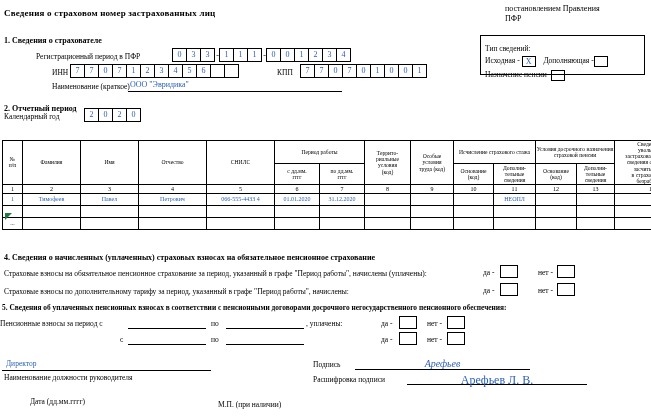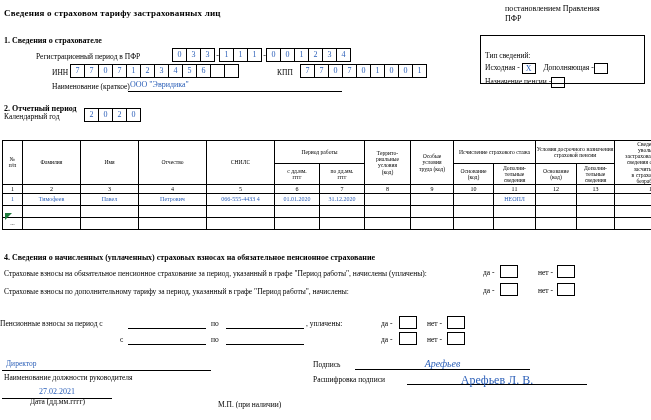--- a/index.html
+++ b/index.html
@@ -30,23 +30,23 @@
     display:flex;align-items:center;justify-content:center;
     font-size:8px;line-height:1;
     background:#fff;
   }
   .cell:first-child{margin-left:0;}
   .dash{width:5px;display:flex;align-items:center;justify-content:center;font-size:8px;}
 
   
   .typebox{
     border:1px solid #000;
-    width:165px;height:49px;
+    width:165px;height:40px;
     box-sizing:border-box;
-    padding:15px 4px;
+    padding:8px 4px;
     font-size:7.5px;
   }
   .sqbox{
     display:inline-block;
     width:14px;height:11px;
     border:1px solid #000;
     vertical-align:middle;
     text-align:center;
     line-height:10px;
     font-size:8px;
@@ -88,21 +88,21 @@
     border-left:7px solid #1f7a3d;
     border-bottom:7px solid transparent;
   }
   .dots{font-size:6px;color:#444;}
 </style>
 </head>
 <body>
 
 <div class="page">
 
-  <div class="abs title" style="left:4px;top:8px;">Сведения о страховом тарифу застрахованных лиц</div>
+  <div class="abs title" style="left:4px;top:8px;">Сведения о страховом номер застрахованных лиц</div>
 
   <div class="abs hdr-right" style="left:505px;top:4px;width:146px;">
     <div>постановлением Правления</div>
     <div>ПФР</div>
   </div>
 
   <div class="abs typebox" style="left:480px;top:35px;">
     <div style="margin-bottom:3px;">Тип сведений:</div>
     <div style="margin-bottom:3px;white-space:nowrap;">
       <span>Исходная -</span>
@@ -335,20 +335,21 @@
   <div class="abs sqbox2" style="left:500px;top:265px;"></div>
   <div class="abs lbl" style="left:538px;top:268px;">нет -</div>
   <div class="abs sqbox2" style="left:557px;top:265px;"></div>
 
   <div class="abs lbl" style="left:4px;top:287px;width:430px;">Страховые взносы по дополнительному тарифу за период, указанный в графе "Период работы", начислены:</div>
   <div class="abs lbl" style="left:483px;top:286px;">да -</div>
   <div class="abs sqbox2" style="left:500px;top:283px;"></div>
   <div class="abs lbl" style="left:538px;top:286px;">нет -</div>
   <div class="abs sqbox2" style="left:557px;top:283px;"></div>
 
+  <div class="abs sec" style="left:2px;top:303px;width:649px;font-size:7.4px;">5. Сведения об уплаченных пенсионных взносах в соответствии с пенсионными договорами досрочного негосударственного пенсионного обеспечения:</div>
 
   <div class="abs lbl" style="left:0px;top:319px;">Пенсионные взносы за период с</div>
   <div class="abs uline val" style="left:128px;top:318px;width:78px;height:10px;"></div>
   <div class="abs lbl" style="left:211px;top:319px;">по</div>
   <div class="abs uline val" style="left:226px;top:318px;width:78px;height:10px;"></div>
   <div class="abs lbl" style="left:306px;top:319px;">, уплачены:</div>
   <div class="abs lbl" style="left:381px;top:319px;">да -</div>
   <div class="abs sqbox2" style="left:399px;top:316px;"></div>
   <div class="abs lbl" style="left:427px;top:319px;">нет -</div>
   <div class="abs sqbox2" style="left:447px;top:316px;"></div>
@@ -364,17 +365,16 @@
 
   <div class="abs uline val" style="left:2px;top:359px;width:205px;height:11px;padding-left:4px;">Директор</div>
   <div class="abs lbl" style="left:4px;top:373px;">Наименование должности руководителя</div>
 
   <div class="abs lbl" style="left:313px;top:360px;">Подпись</div>
   <div class="abs uline vali" style="left:355px;top:358px;width:175px;height:11px;text-align:center;font-size:10px;">Арефьев</div>
 
   <div class="abs lbl" style="left:313px;top:375px;">Расшифровка подписи</div>
   <div class="abs uline val" style="left:407px;top:373px;width:180px;height:11px;text-align:center;font-size:12px;">Арефьев Л. В.</div>
 
-  <div class="abs uline val" style="left:2px;top:387px;width:110px;height:11px;text-align:center;font-size:8px;">27.02.2021</div>
   <div class="abs lbl" style="left:30px;top:397px;">Дата (дд.мм.гггг)</div>
   <div class="abs lbl" style="left:218px;top:400px;">М.П. (при наличии)</div>
 
 </div>
 
 </body></html>

